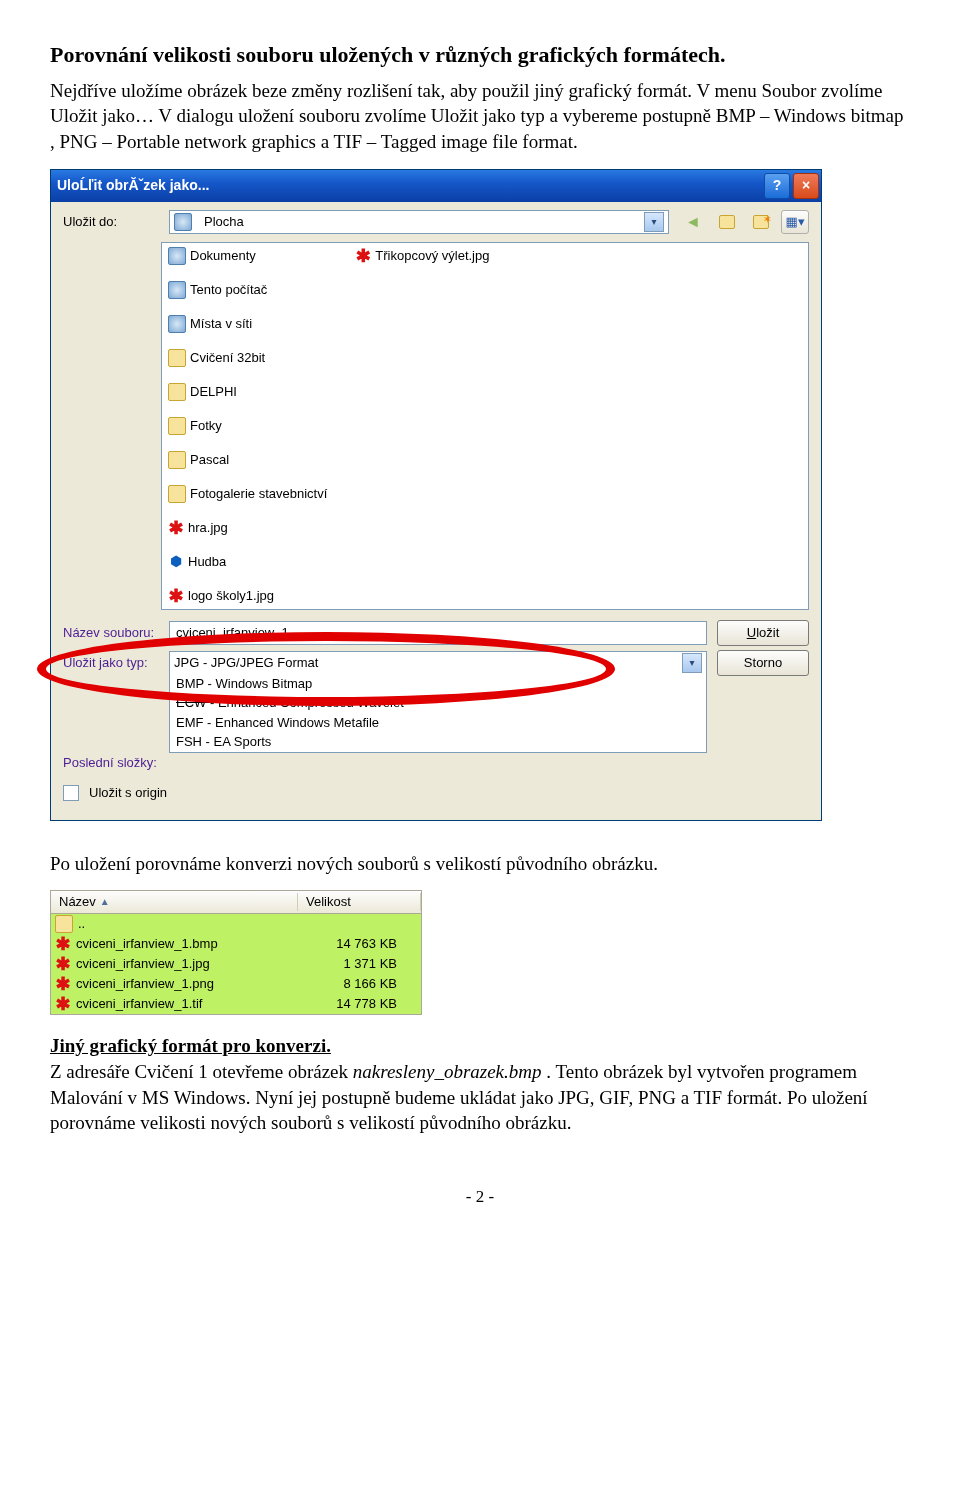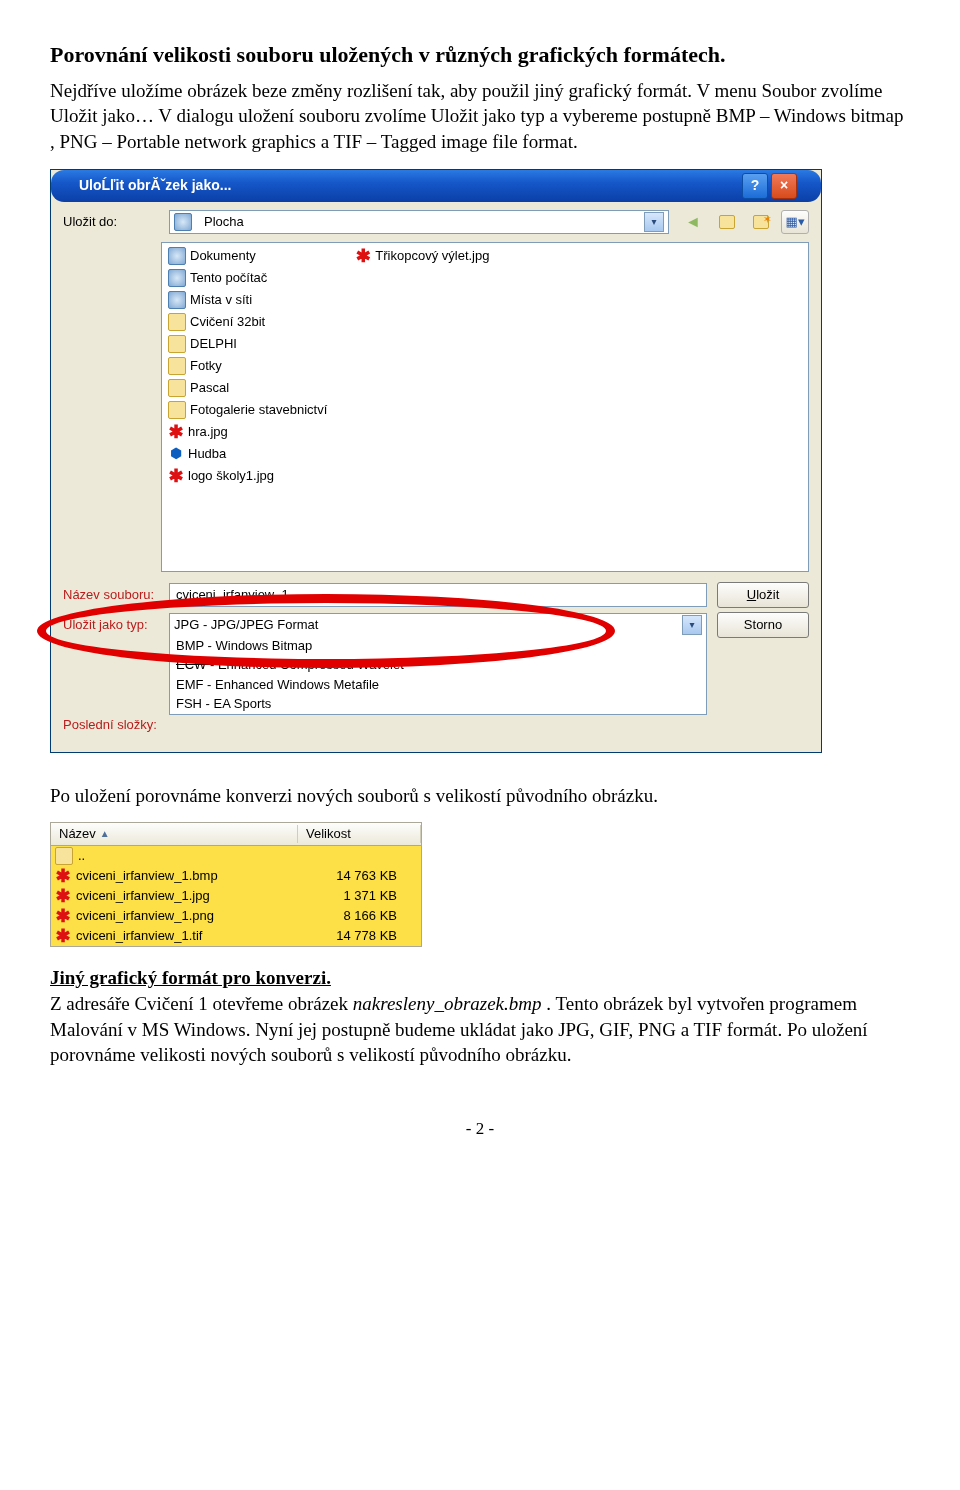--- a/index.html
+++ b/index.html
@@ -31,24 +31,23 @@
     background: #ece9d8;
     font-family: Tahoma, Arial, sans-serif;
     font-size: 13px;
     margin-bottom: 30px;
   }
   .titlebar {
     height: 32px;
     background: linear-gradient(to bottom, #2a7ae2 0%, #1557c9 40%, #0b3fa6 100%);
     display: flex;
     align-items: center;
-    padding: 0 24px;
+    padding: 0 2px;
     color: #fff;
     font-weight: bold;
-    border-radius: 13px;
   }
   .titlebar .ttl { flex: 1; padding-left: 4px; font-size: 14px; }
   .winbtn {
     width: 24px; height: 24px;
     margin-left: 3px;
     border-radius: 3px;
     display: flex; align-items: center; justify-content: center;
     font-weight: bold;
     color: #fff;
     font-size: 14px;
@@ -93,36 +92,36 @@
 
   .filepane {
     margin: 2px 12px 4px 110px;
     background: #fff;
     border: 1px solid #7f9db9;
     min-height: 320px;
     padding: 4px 6px;
     font-size: 13px;
   }
   .file-cols { display: flex; gap: 28px; }
-  .file-col { display: flex; flex-direction: column; gap: 4px; }
+  .file-col { display: flex; flex-direction: column; gap: 16px; }
   .fitem { display: flex; align-items: center; gap: 4px; height: 18px;}
   .ico { width: 16px; height: 16px; display:inline-flex; align-items:center; justify-content:center;}
   .ico-folder { background: #f7e39b; border:1px solid #c8a532; border-radius:2px;}
   .ico-sys {
     background: radial-gradient(#d7e8f7,#7fa8d3);
     border:1px solid #4d7fb0; border-radius:2px;
   }
   .ico-red {
     color:#d11; font-size:18px; line-height:14px; font-weight:bold;
   }
   .ico-web { color:#0d5fbf; font-size:14px; }
 
   .bottom-rows { padding: 4px 12px 12px 12px; position: relative;}
   .brow { display: flex; align-items: center; gap: 10px; min-height: 30px;}
-  .brow .dlg-label { width: 96px; color:#b91c1c;}
+  .brow .dlg-label { width: 96px; color:#4c1d95;}
   .textfield {
     flex: 1;
     background: #fff;
     border: 1px solid #7f9db9;
     height: 22px;
     padding: 0 6px;
     display:flex;align-items:center;
   }
   .btn {
     width: 90px; height: 24px;
@@ -157,21 +156,21 @@
   .chk {
     width: 14px; height: 14px; border:1px solid #7f9db9; background:#fff; display:inline-block;
   }
 
   
   .size-panel {
     width: 370px;
     border: 1px solid #aca899;
     font-family: Tahoma, Arial, sans-serif;
     font-size: 13px;
-    background:#fde047;
+    background:#bef264;
     margin-bottom: 18px;
   }
   .size-header {
     display:flex;
     background: linear-gradient(#fdfdfd,#ece9d8);
     border-bottom:1px solid #aca899;
     height:22px; align-items:center;
   }
   .size-header .col { padding: 0 8px; display:flex; align-items:center; gap:4px;}
   .size-header .col.name { flex: 0 0 230px; border-right:1px solid #d0cdb8;}
@@ -301,20 +300,24 @@
     <div class="drop-list" id="droplist">
         <div class="ditem">BMP - Windows Bitmap</div>
         <div class="ditem" style="text-decoration:line-through;">ECW - Enhanced Compressed Wavelet</div>
         <div class="ditem">EMF - Enhanced Windows Metafile</div>
         <div class="ditem">FSH - EA Sports</div>
       </div>
 
     <div class="brow" style="margin-top:70px;">
       <span class="dlg-label" style="white-space:nowrap;">Poslední složky:</span>
     </div>
+    <div class="brow">
+      <span class="chk"></span>
+      <span>Uložit s origin</span>
+    </div>
 
     <div class="red-ellipse" style="left:-14px; top:18px; width:560px; height:56px;"></div>
   </div>
 </div>
 
 <p class="para">Po uložení porovnáme konverzi nových souborů s velikostí původního obrázku.</p>
 
 <div class="size-panel">
   <div class="size-header">
     <div class="col name">

